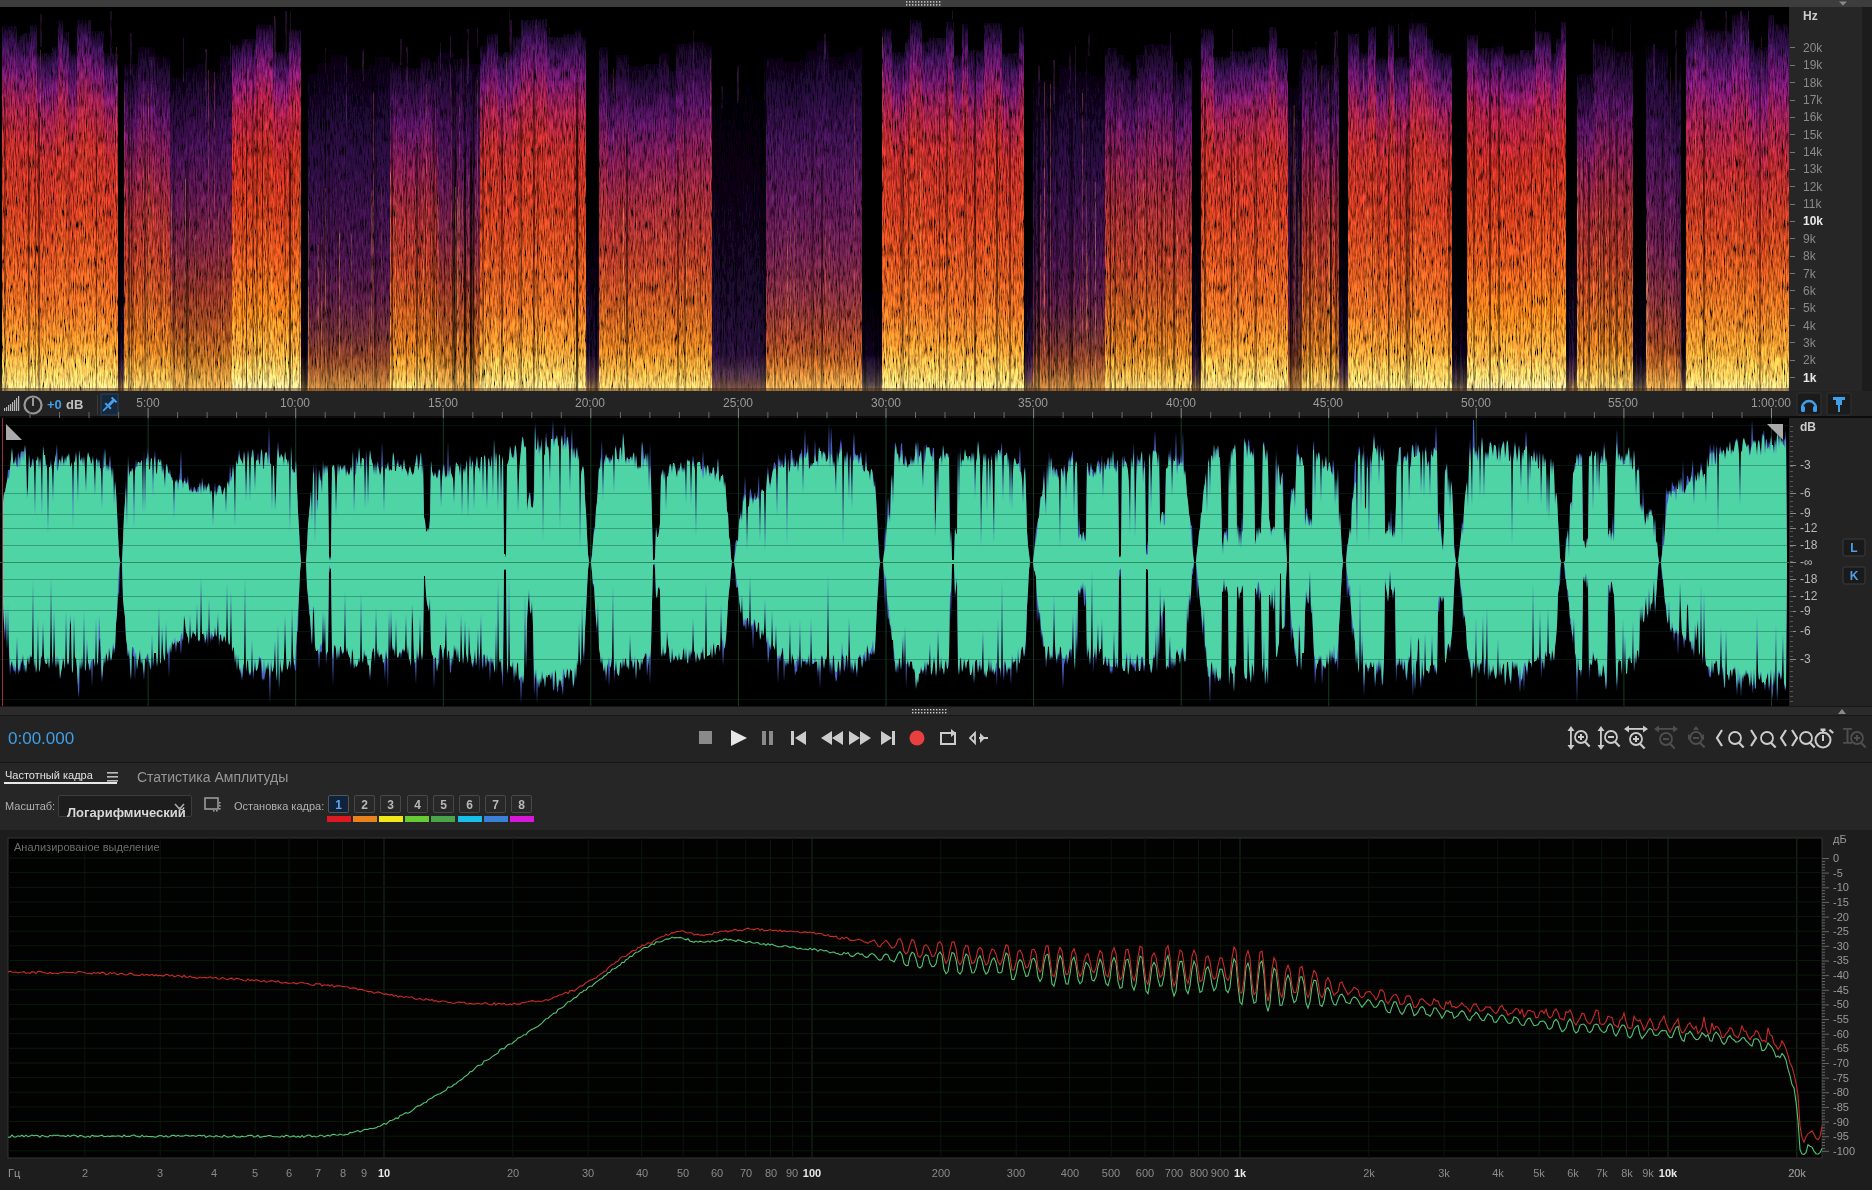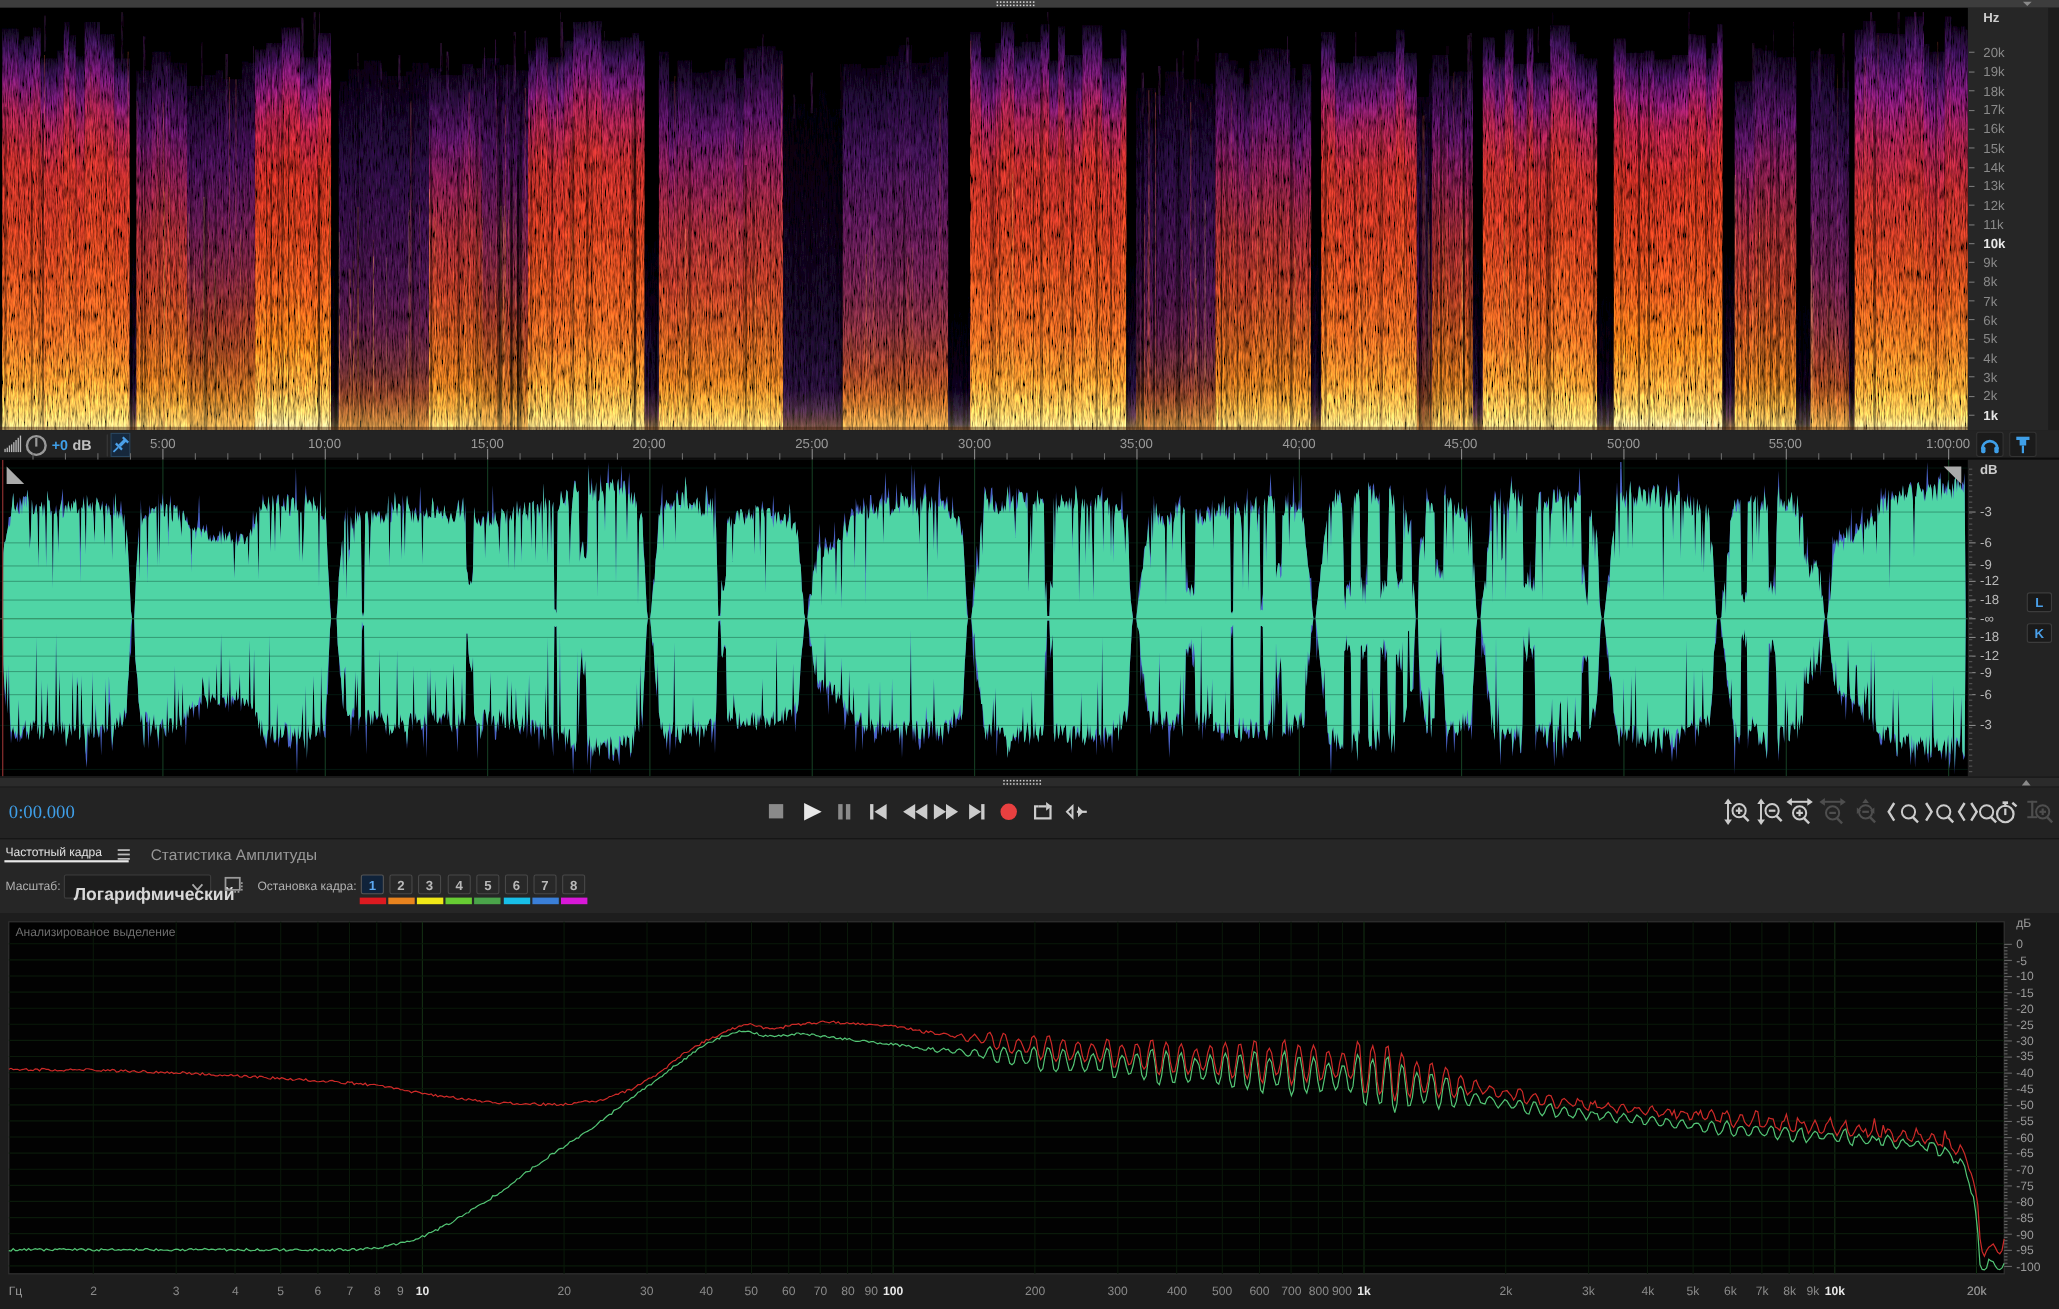--- a/index.html
+++ b/index.html
@@ -1297,21 +1297,21 @@
 <rect x="927" y="6" width="1.4" height="1.4" fill="#cfcfcf"></rect>
 <rect x="930" y="6" width="1.4" height="1.4" fill="#cfcfcf"></rect>
 <rect x="933" y="6" width="1.4" height="1.4" fill="#cfcfcf"></rect>
 <rect x="936" y="6" width="1.4" height="1.4" fill="#cfcfcf"></rect>
 <rect x="939" y="6" width="1.4" height="1.4" fill="#cfcfcf"></rect>
 <rect x="942" y="6" width="1.4" height="1.4" fill="#cfcfcf"></rect>
 <rect x="945" y="6" width="1.4" height="1.4" fill="#cfcfcf"></rect>
 <polygon points="1838,8 1846,8 1842,3" fill="#8a8a8a"></polygon>
 </svg>
 <div class="abs" style="left:0;top:716px;width:1872px;height:46px;background:#232323"></div>
-<div class="abs" style="left:8px;top:729px;font-size:17px;color:#3f9fe8;font-family:Liberation Serif, serif">0:00.000</div>
+<div class="abs" style="left:8px;top:729px;font-size:17px;color:#3f9fe8;font-family:Liberation Sans, sans-serif">0:00.000</div>
 <svg class="abs" style="left:0;top:716px" width="1872" height="46" xmlns="http://www.w3.org/2000/svg">
 <rect x="699" y="15" width="13" height="13" fill="#8a8a8a"></rect>
 <polygon points="731,14 747,22 731,30" fill="#e8e8e8"></polygon>
 <rect x="762" y="15" width="4" height="14" fill="#8a8a8a"></rect>
     <rect x="769" y="15" width="4" height="14" fill="#8a8a8a"></rect>
 <rect x="791" y="15" width="3" height="14" fill="#cccccc"></rect>
     <polygon points="806,15 806,29 795,22" fill="#cccccc"></polygon>
 <polygon points="832,15 832,29 821,22" fill="#cccccc"></polygon>
     <polygon points="843,15 843,29 832,22" fill="#cccccc"></polygon>
 <polygon points="849,15 849,29 860,22" fill="#cccccc"></polygon>
@@ -1384,21 +1384,21 @@
 <svg class="abs" style="left:106px;top:771px" width="16" height="12" xmlns="http://www.w3.org/2000/svg">
     <rect x="1" y="1" width="11" height="1.6" fill="#bbb"></rect>
     <rect x="1" y="5" width="11" height="1.6" fill="#bbb"></rect>
     <rect x="1" y="9" width="11" height="1.6" fill="#bbb"></rect>
   </svg>
 <div class="abs" style="left:4px;top:782px;width:113px;height:2px;background:#e8e8e8"></div>
 <div class="abs" style="left:137px;top:769px;font-size:14px;color:#989898;font-family:'Liberation Sans',sans-serif">Статистика Амплитуды</div>
 <div class="abs" style="left:0;top:790px;width:1872px;height:40px;background:#262626"></div>
 <div class="abs" style="left:5px;top:800px;font-size:11px;color:#b0b0b0;font-family:'Liberation Sans',sans-serif">Масштаб:</div>
 <div class="abs" style="left:58px;top:795px;width:134px;height:22px;background:#1d1d1d;border:1px solid #3d3d3d;border-radius:2px"></div>
-<div class="abs" style="left:67px;top:805px;font-size:16px;font-weight:bold;color:#d8d8d8;font-family:'Liberation Sans',sans-serif">Логарифмический</div>
+<div class="abs" style="left:67px;top:805px;font-size:13px;font-weight:bold;color:#d8d8d8;font-family:'Liberation Sans',sans-serif">Логарифмический</div>
 <svg class="abs" style="left:174px;top:803px" width="12" height="8" xmlns="http://www.w3.org/2000/svg">
     <path d="M 1 1 l 4.5 5 l 4.5 -5" fill="none" stroke="#aaa" stroke-width="1.6"></path>
   </svg>
 <svg class="abs" style="left:203px;top:795px" width="24" height="24" xmlns="http://www.w3.org/2000/svg">
     <rect x="2" y="3" width="13" height="11" fill="none" stroke="#9a9a9a" stroke-width="1.6"></rect>
     <rect x="16" y="7" width="1.6" height="1.6" fill="#9a9a9a"></rect>
     <rect x="16" y="10" width="1.6" height="1.6" fill="#9a9a9a"></rect>
     <rect x="16" y="13" width="1.6" height="1.6" fill="#9a9a9a"></rect>
     <rect x="13" y="15" width="1.6" height="1.6" fill="#9a9a9a"></rect>
     <rect x="10" y="15" width="1.6" height="1.6" fill="#9a9a9a"></rect>

